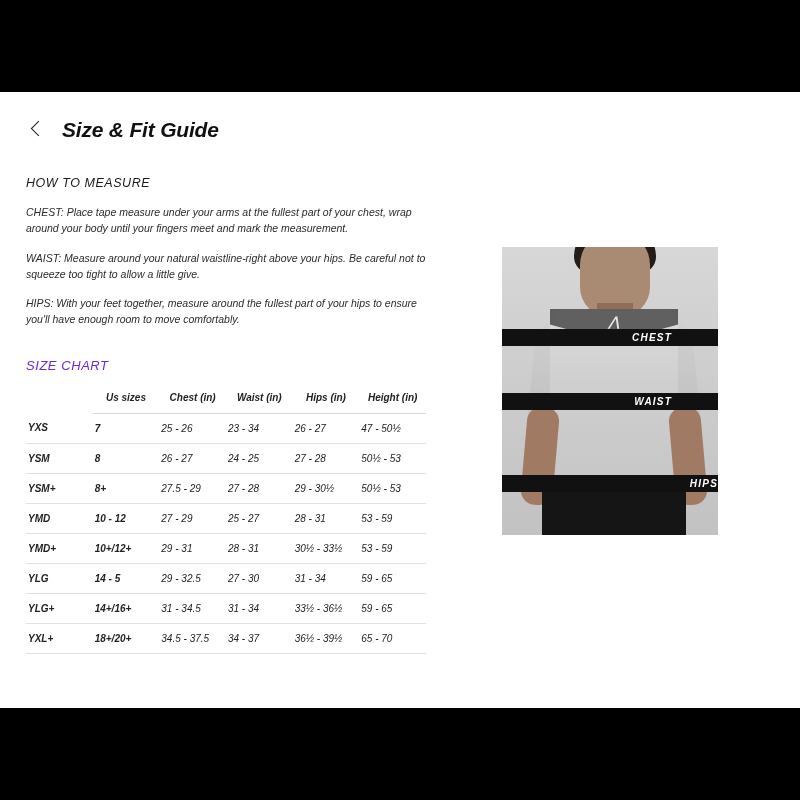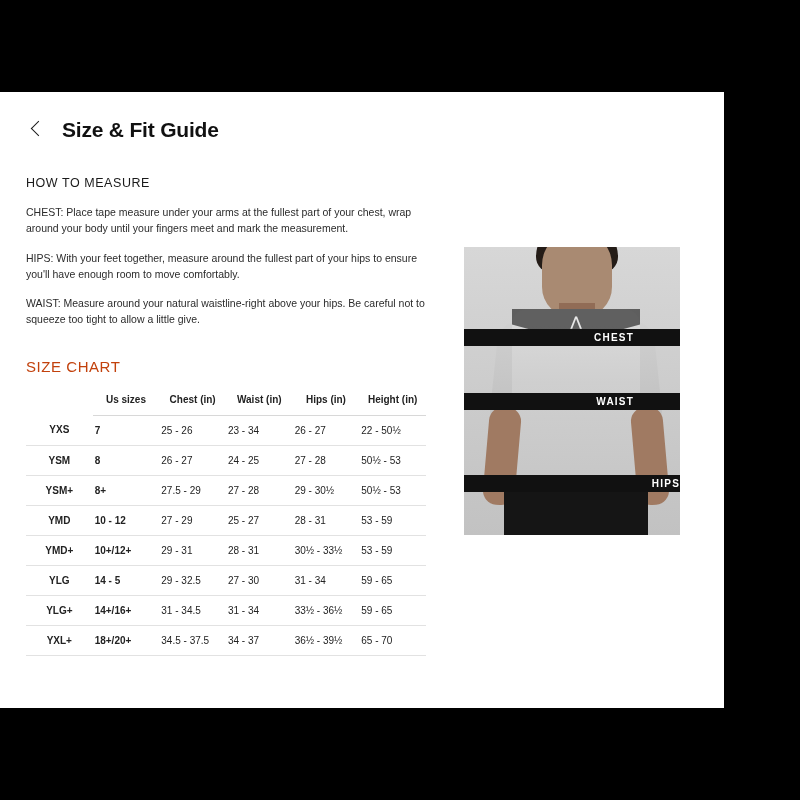--- a/index.html
+++ b/index.html
@@ -10,23 +10,24 @@
   body {
     width: 800px;
     height: 800px;
     overflow: hidden;
     font-family: "Liberation Sans", sans-serif;
   }
   .page {
     position: absolute;
     left: 0;
     top: 92px;
-    width: 724px;
+    width: 800px;
     height: 616px;
     background: #ffffff;
+    font-style: italic;
   }
   .header {
     display: flex;
     align-items: center;
     padding: 26px 0 0 26px;
   }
   .back-chevron {
     width: 22px;
     height: 22px;
     display: inline-block;
@@ -74,22 +75,22 @@
     margin: 34px 0 14px 0;
   }
   .para {
     font-size: 10.5px;
     line-height: 1.55;
     color: #2b2b2b;
     margin: 0 8px 13px 0;
     max-width: 400px;
   }
   .chart-heading {
-    font-size: 15px;
-    color: #c2410c;
+    font-size: 13px;
+    color: #6d28d9;
     letter-spacing: 0.55px;
     margin: 30px 0 10px 0;
   }
   table.size-chart {
     border-collapse: collapse;
     width: 400px;
     table-layout: fixed;
   }
   table.size-chart th,
   table.size-chart td {
@@ -101,21 +102,21 @@
   table.size-chart thead th {
     font-weight: bold;
     border-bottom: 1px solid #d8d8d8;
     padding-bottom: 10px;
   }
   table.size-chart thead th.blank {
     border-bottom: none;
   }
   table.size-chart tbody td.rowlabel {
     font-weight: bold;
-    text-align: center;
+    text-align: left;
     padding-left: 2px;
     width: 52px;
   }
   table.size-chart tbody td.ussize {
     font-weight: bold;
     width: 56px;
   }
   .photo {
     width: 216px;
     height: 288px;
@@ -275,22 +276,22 @@
     <div class="page-title">Size &amp; Fit Guide</div>
   </div>
 
   <div class="content">
 
     <div class="left-col">
 
       <div class="section-heading">HOW TO MEASURE</div>
 
       <p class="para">CHEST: Place tape measure under your arms at the fullest part of your chest, wrap around your body until your fingers meet and mark the measurement.</p>
+      <p class="para">WAIST: Measure around your natural waistline-right above your hips. Be careful not to squeeze too tight to allow a little give.</p>
       <p class="para">HIPS: With your feet together, measure around the fullest part of your hips to ensure you'll have enough room to move comfortably.</p>
-      <p class="para">WAIST: Measure around your natural waistline-right above your hips. Be careful not to squeeze too tight to allow a little give.</p>
 
       <div class="chart-heading">SIZE CHART</div>
 
       <table class="size-chart">
         <thead>
           <tr>
             <th class="blank"></th>
             <th>Us sizes</th>
             <th>Chest (in)</th>
             <th>Waist (in)</th>
@@ -298,21 +299,21 @@
             <th>Height (in)</th>
           </tr>
         </thead>
         <tbody>
           <tr>
             <td class="rowlabel">YXS</td>
             <td class="ussize">7</td>
             <td>25 - 26</td>
             <td>23 - 34</td>
             <td>26 - 27</td>
-            <td>22 - 50½</td>
+            <td>47 - 50½</td>
           </tr>
           <tr>
             <td class="rowlabel">YSM</td>
             <td class="ussize">8</td>
             <td>26 - 27</td>
             <td>24 - 25</td>
             <td>27 - 28</td>
             <td>50½ - 53</td>
           </tr>
           <tr>

